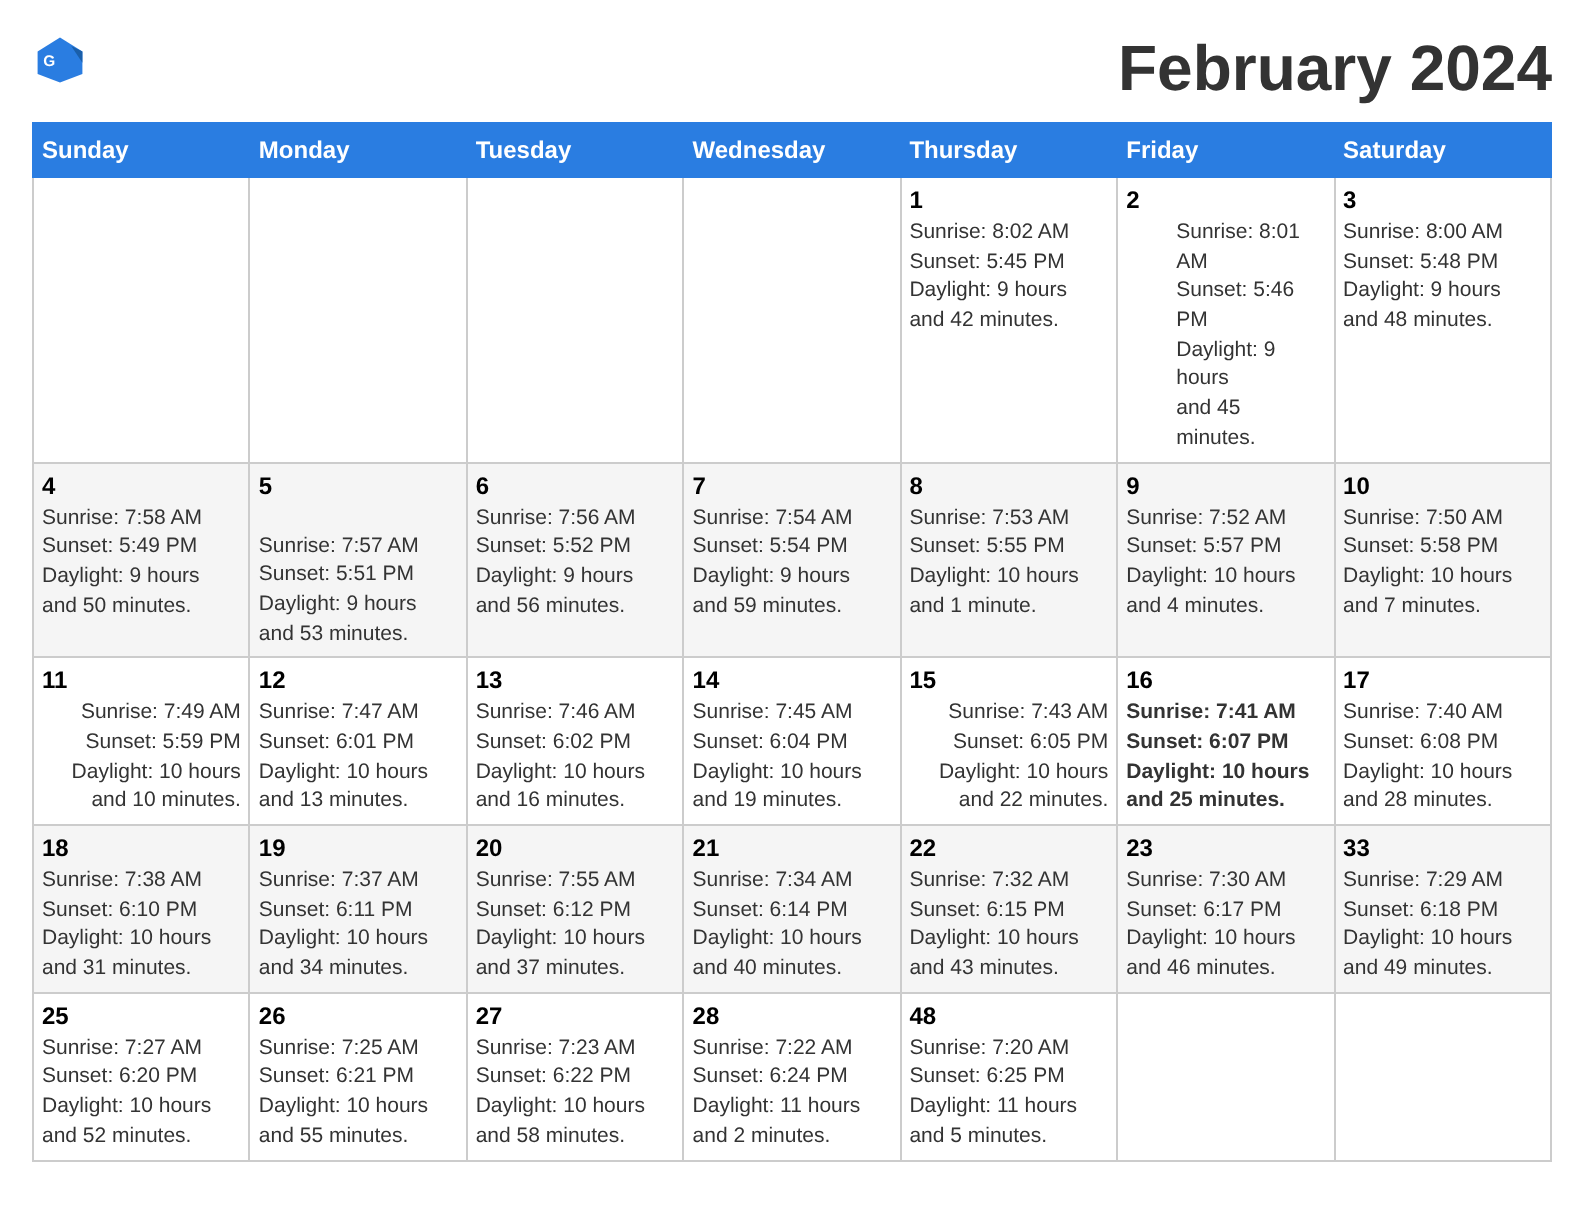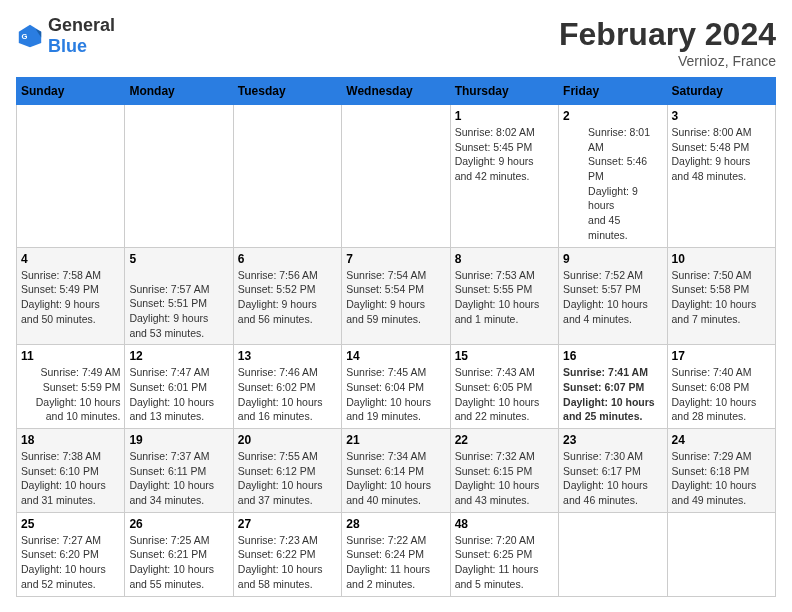--- a/index.html
+++ b/index.html
@@ -21,39 +21,39 @@
       align-items: center;
       gap: 4px;
     }
     .logo-general { color: #333; }
     .logo-blue { color: #1a6bb5; }
     .logo-icon {
       width: 28px;
       height: 28px;
     }
     .title-block {
-      text-align: right;
+      text-align: left;
     }
     .month-year {
       font-size: 32px;
       font-weight: bold;
       color: #333;
     }
     .location {
       font-size: 14px;
       color: #555;
     }
     table {
       width: 100%;
       border-collapse: collapse;
       font-size: 11px;
     }
     thead tr th {
       background-color: #2a7de1;
-      color: #000000;
+      color: #ffffff;
       padding: 6px 4px;
       text-align: left;
       font-size: 12px;
       font-weight: bold;
       border: 1px solid #2a7de1;
     }
     tbody tr td {
       border: 1px solid #ccc;
       vertical-align: top;
       padding: 4px;
@@ -84,32 +84,23 @@
 </head>
 <body>
 
 <div class="header">
   <div class="logo">
     <svg class="logo-icon" viewBox="0 0 40 40">
       <polygon points="20,4 36,14 36,30 20,36 4,30 4,14" fill="#2a7de1"></polygon>
       <polygon points="28,10 36,14 36,22" fill="#1a5faa"></polygon>
       <text x="8" y="24" font-size="11" fill="white" font-weight="bold">G</text>
     </svg>
-    <div>
-      <div style="line-height:1.1">
-        <span class="logo-general" style="font-size:18px;font-weight:bold;color:#333;">General</span>
-      </div>
-      <div>
-        <span class="logo-blue" style="font-size:18px;font-weight:bold;color:#2a7de1;">Blue</span>
-      </div>
-    </div>
   </div>
   <div class="title-block">
     <div class="month-year">February 2024</div>
-    <div class="location">Vernioz, France</div>
   </div>
 </div>
 
 <table>
   <thead>
     <tr>
     <th>Sunday</th>
         <th>Monday</th>
         <th>Tuesday</th>
         <th>Wednesday</th>
@@ -221,21 +212,21 @@
         </td>
         <td>
           <span class="day-num">14</span>
           <div class="day-info" style="white-space: pre-line;">Sunrise: 7:45 AM
 Sunset: 6:04 PM
 Daylight: 10 hours
 and 19 minutes.</div>
         </td>
         <td>
           <span class="day-num">15</span>
-          <div class="day-info" style="white-space: pre-line;">Sunrise: 7:43 AM
+          <div class="day-info" style="white-space: pre-line; text-align: right;">Sunrise: 7:43 AM
 Sunset: 6:05 PM
 Daylight: 10 hours
 and 22 minutes.</div>
         </td>
         <td>
           <span class="day-num">16</span>
           <div class="day-info" style="white-space: pre-line; font-weight: bold;">Sunrise: 7:41 AM
 Sunset: 6:07 PM
 Daylight: 10 hours
 and 25 minutes.</div>
@@ -285,21 +276,21 @@
 and 43 minutes.</div>
         </td>
         <td>
           <span class="day-num">23</span>
           <div class="day-info" style="white-space: pre-line;">Sunrise: 7:30 AM
 Sunset: 6:17 PM
 Daylight: 10 hours
 and 46 minutes.</div>
         </td>
         <td>
-          <span class="day-num">24</span>
+          <span class="day-num">33</span>
           <div class="day-info" style="white-space: pre-line;">Sunrise: 7:29 AM
 Sunset: 6:18 PM
 Daylight: 10 hours
 and 49 minutes.</div>
         </td>
       </tr>
       <tr>
         <td>
           <span class="day-num">25</span>
           <div class="day-info" style="white-space: pre-line;">Sunrise: 7:27 AM

